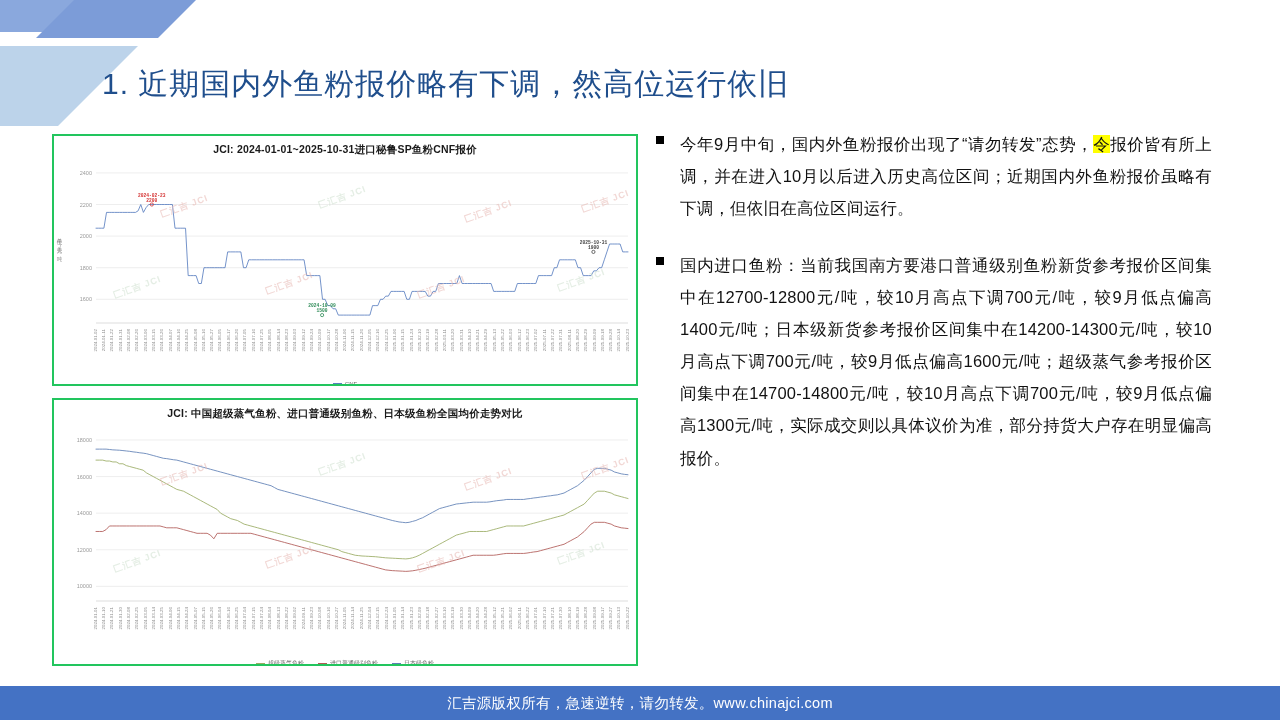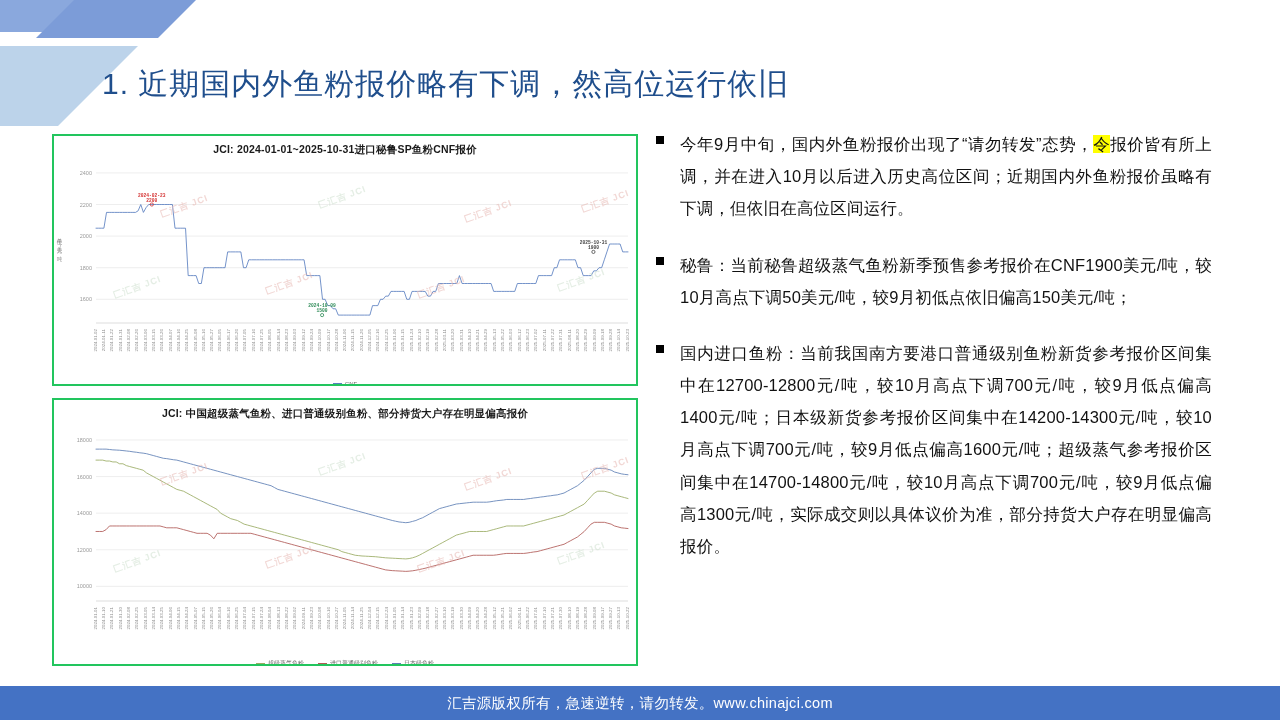--- a/index.html
+++ b/index.html
@@ -212,21 +212,21 @@
     </div>
   <div class="legend" id="lg1">
       <span class="k">
         <i style="background: rgb(91, 127, 192);"></i>
         <span>CNF</span>
       </span>
     </div>
 </div>
 
 <div class="card" id="chart2">
-  <div class="ch-title">JCI: 中国超级蒸气鱼粉、进口普通级别鱼粉、部分持货大户存在明显偏高报价</div>
+  <div class="ch-title">JCI: 中国超级蒸气鱼粉、进口普通级别鱼粉、日本级鱼粉全国均价走势对比</div>
   <div class="plot" id="plot2">
       <svg width="584" height="186">
         <line x1="42" y1="165.36170212765958" x2="574" y2="165.36170212765958" stroke="#e6e6e6" stroke-width="0.7"></line>
         <text x="38" y="167.36170212765958" text-anchor="end" font-size="5.5" fill="#9a9a9a" font-family="Liberation Sans, sans-serif">10000</text>
         <line x1="42" y1="128.7659574468085" x2="574" y2="128.7659574468085" stroke="#e6e6e6" stroke-width="0.7"></line>
         <text x="38" y="130.7659574468085" text-anchor="end" font-size="5.5" fill="#9a9a9a" font-family="Liberation Sans, sans-serif">12000</text>
         <line x1="42" y1="92.17021276595746" x2="574" y2="92.17021276595746" stroke="#e6e6e6" stroke-width="0.7"></line>
         <text x="38" y="94.17021276595746" text-anchor="end" font-size="5.5" fill="#9a9a9a" font-family="Liberation Sans, sans-serif">14000</text>
         <line x1="42" y1="55.574468085106375" x2="574" y2="55.574468085106375" stroke="#e6e6e6" stroke-width="0.7"></line>
         <text x="38" y="57.574468085106375" text-anchor="end" font-size="5.5" fill="#9a9a9a" font-family="Liberation Sans, sans-serif">16000</text>
@@ -329,23 +329,19 @@
     </div>
 </div>
 
 <div id="bullets">
     <div class="bullet">
       <div class="bsq"></div>
       <div class="btxt"><span>今年9月中旬，国内外鱼粉报价出现了“请勿转发”态势，</span><span class="hl">令</span><span>报价皆有所上调，并在进入10月以后进入历史高位区间；近期国内外鱼粉报价虽略有下调，但依旧在高位区间运行。</span></div>
     </div>
     <div class="bullet">
       <div class="bsq"></div>
-      <div class="btxt"><span>秘鲁：当前秘鲁超级蒸气鱼粉新季预售参考报价在CNF1900美元/吨，较10月高点下调50美元/吨，较9月初低点依旧偏高150美元/吨；</span></div>
-    </div>
-    <div class="bullet">
-      <div class="bsq"></div>
       <div class="btxt"><span>国内进口鱼粉：当前我国南方要港口普通级别鱼粉新货参考报价区间集中在12700-12800元/吨，较10月高点下调700元/吨，较9月低点偏高1400元/吨；日本级新货参考报价区间集中在14200-14300元/吨，较10月高点下调700元/吨，较9月低点偏高1600元/吨；超级蒸气参考报价区间集中在14700-14800元/吨，较10月高点下调700元/吨，较9月低点偏高1300元/吨，实际成交则以具体议价为准，部分持货大户存在明显偏高报价。</span></div>
     </div>
   </div>
 
 <div id="footer">
   <span>汇吉源版权所有，急速逆转，请勿转发。www.chinajci.com</span>
 </div>
 
 </body></html>

